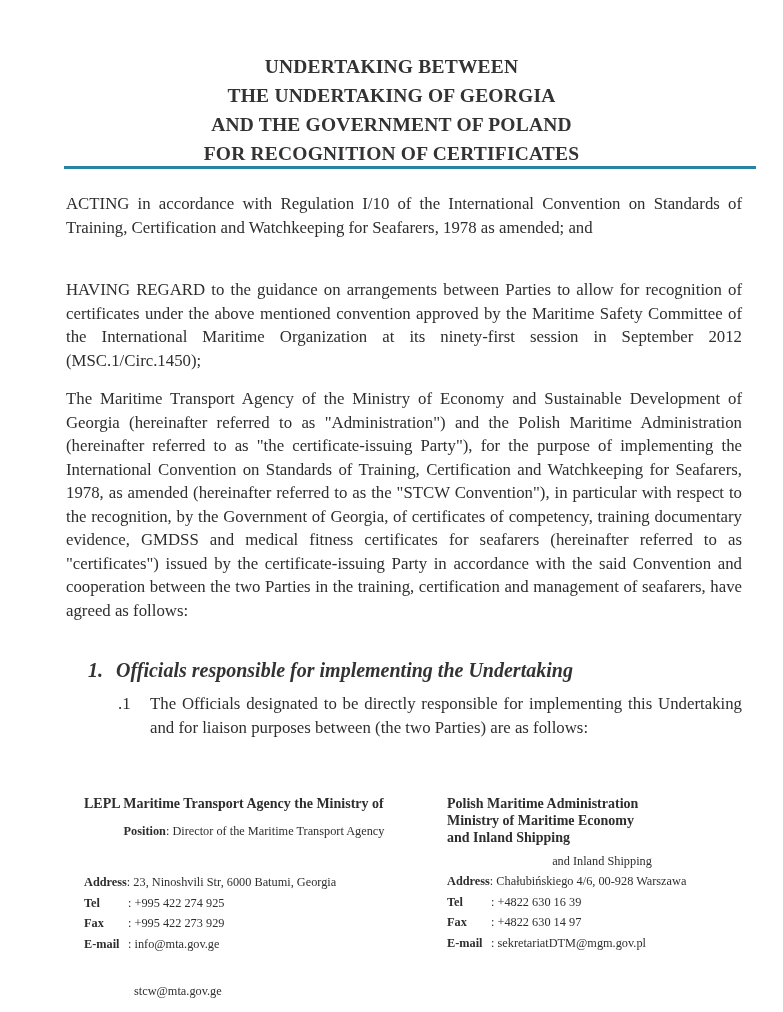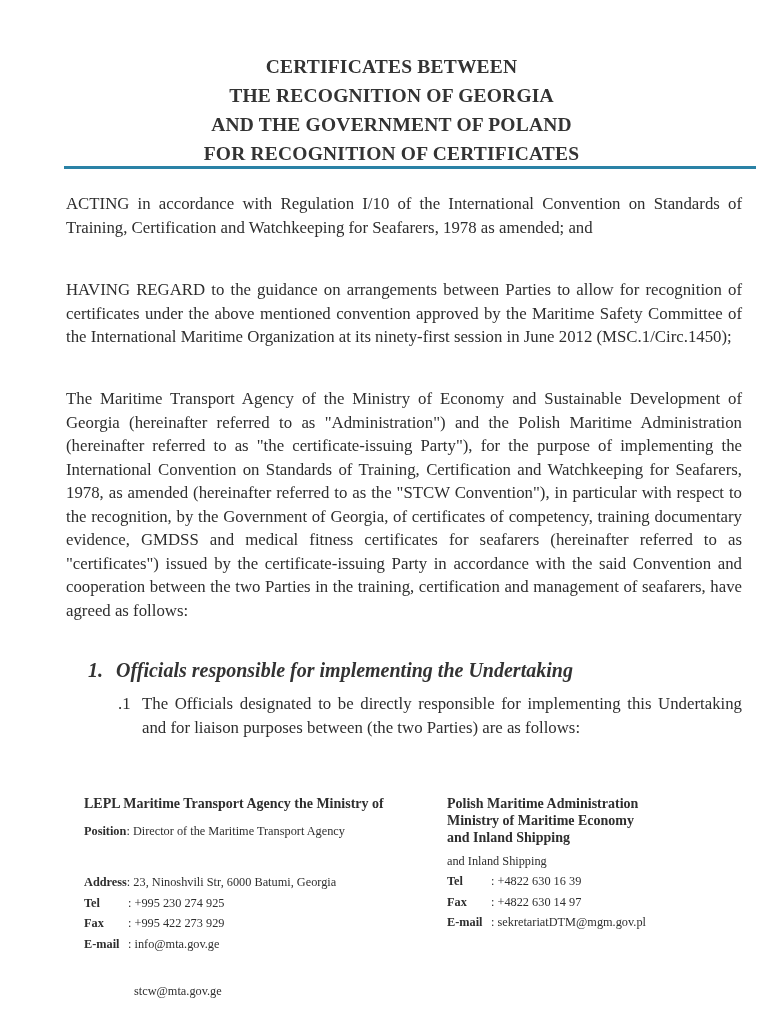--- a/index.html
+++ b/index.html
@@ -8,65 +8,65 @@
   .title div { white-space: nowrap; }
   .rule { position: absolute; left: 64px; width: 692px; top: 166px; height: 3px; background: #2a82a6; }
   .para { position: absolute; left: 66px; width: 676px; font-size: 16.8px; line-height: 23.5px; text-align: justify; color: #2e2e2e; }
   .p1 { top: 192px; }
   .p2 { top: 278px; }
   .p3 { top: 387px; }
   .section-h { position: absolute; left: 88px; top: 659px; font-size: 20px; font-weight: bold; font-style: italic; color: #333; }
   .section-h .num { display: inline-block; width: 28px; }
   .sub { position: absolute; left: 118px; width: 624px; top: 692px; font-size: 16.8px; line-height: 23.5px; color: #2e2e2e; }
   .sub .lbl { position: absolute; left: 0; top: 0; }
-  .sub .txt { margin-left: 24px; text-align: justify; }
+  .sub .txt { margin-left: 32px; text-align: justify; }
   .contact { position: absolute; font-family: "Liberation Serif", serif; font-size: 12.3px; color: #2e2e2e; }
   .contact .org { font-weight: bold; font-size: 14px; line-height: 17px; }
   .c-left { left: 84px; top: 795px; width: 340px; }
   .c-right { left: 447px; top: 795px; width: 310px; }
   .row { display: flex; line-height: 20.5px; }
   .row .k { font-weight: bold; width: 44px; }
   .row .v { }
-  .pos { line-height: 20px; }
+  .pos { line-height: 20px; text-align: center; }
   .pos b { font-weight: bold; }
   .addr b { font-weight: bold; }
 </style>
 </head>
 <body>
 
 <div class="title">
-  <div>CERTIFICATES BETWEEN</div>
-  <div>THE RECOGNITION OF GEORGIA</div>
+  <div>UNDERTAKING BETWEEN</div>
+  <div>THE UNDERTAKING OF GEORGIA</div>
   <div>AND THE GOVERNMENT OF POLAND</div>
   <div>FOR RECOGNITION OF CERTIFICATES</div>
 </div>
 <div class="rule"></div>
 
 <div class="para p1">ACTING in accordance with Regulation I/10 of the International Convention on Standards of Training, Certification and Watchkeeping for Seafarers, 1978 as amended; and</div>
-<div class="para p2">HAVING REGARD to the guidance on arrangements between Parties to allow for recognition of certificates under the above mentioned convention approved by the Maritime Safety Committee of the International Maritime Organization at its ninety-first session in June 2012 (MSC.1/Circ.1450);</div>
+<div class="para p2">HAVING REGARD to the guidance on arrangements between Parties to allow for recognition of certificates under the above mentioned convention approved by the Maritime Safety Committee of the International Maritime Organization at its ninety-first session in September 2012 (MSC.1/Circ.1450);</div>
 <div class="para p3">The Maritime Transport Agency of the Ministry of Economy and Sustainable Development of Georgia (hereinafter referred to as "Administration") and the Polish Maritime Administration (hereinafter referred to as "the certificate-issuing Party"), for the purpose of implementing the International Convention on Standards of Training, Certification and Watchkeeping for Seafarers, 1978, as amended (hereinafter referred to as the "STCW Convention"), in particular with respect to the recognition, by the Government of Georgia, of certificates of competency, training documentary evidence, GMDSS and medical fitness certificates for seafarers (hereinafter referred to as "certificates") issued by the certificate-issuing Party in accordance with the said Convention and cooperation between the two Parties in the training, certification and management of seafarers, have agreed as follows:</div>
 
 <div class="section-h">
   <span class="num">1.</span><span>Officials responsible for implementing the Undertaking</span>
 </div>
 
 <div class="sub">
   <span class="lbl">.1</span>
   <div class="txt">The Officials designated to be directly responsible for implementing this Undertaking and for liaison purposes between (the two Parties) are as follows:</div>
 </div>
 
 <div class="contact c-left">
   <div class="org">
     <div>LEPL Maritime Transport Agency the  Ministry of</div>
   </div>
   <div class="pos" style="margin-top:9px;"><b>Position</b>: <span>Director of the Maritime Transport Agency</span></div>
   <div class="addr" style="margin-top:31px; line-height:20.5px;"><b>Address</b>: <span>23, Ninoshvili Str, 6000 Batumi, Georgia</span></div>
   <div class="row">
       <span class="k">Tel</span>
-      <span class="v">: +995 230 274 925</span>
+      <span class="v">: +995 422 274 925</span>
     </div>
   <div class="row">
       <span class="k">Fax</span>
       <span class="v">: +995 422 273 929</span>
     </div>
   <div class="row">
       <span class="k">E-mail</span>
       <span class="v">: info@mta.gov.ge</span>
     </div>
   <div class="row">
@@ -75,20 +75,21 @@
     </div>
 </div>
 
 <div class="contact c-right">
   <div class="org">
     <div>Polish Maritime Administration</div>
     <div>Ministry of Maritime Economy</div>
     <div>and Inland Shipping</div>
   </div>
   <div class="pos" style="margin-top:5px;">and Inland Shipping</div>
+  <div class="addr" style="line-height:20.5px;"><b>Address</b>: <span>Chałubińskiego 4/6, 00-928 Warszawa</span></div>
   <div class="row">
       <span class="k">Tel</span>
       <span class="v">: +4822 630 16 39</span>
     </div>
   <div class="row">
       <span class="k">Fax</span>
       <span class="v">: +4822 630 14 97</span>
     </div>
   <div class="row">
       <span class="k">E-mail</span>

